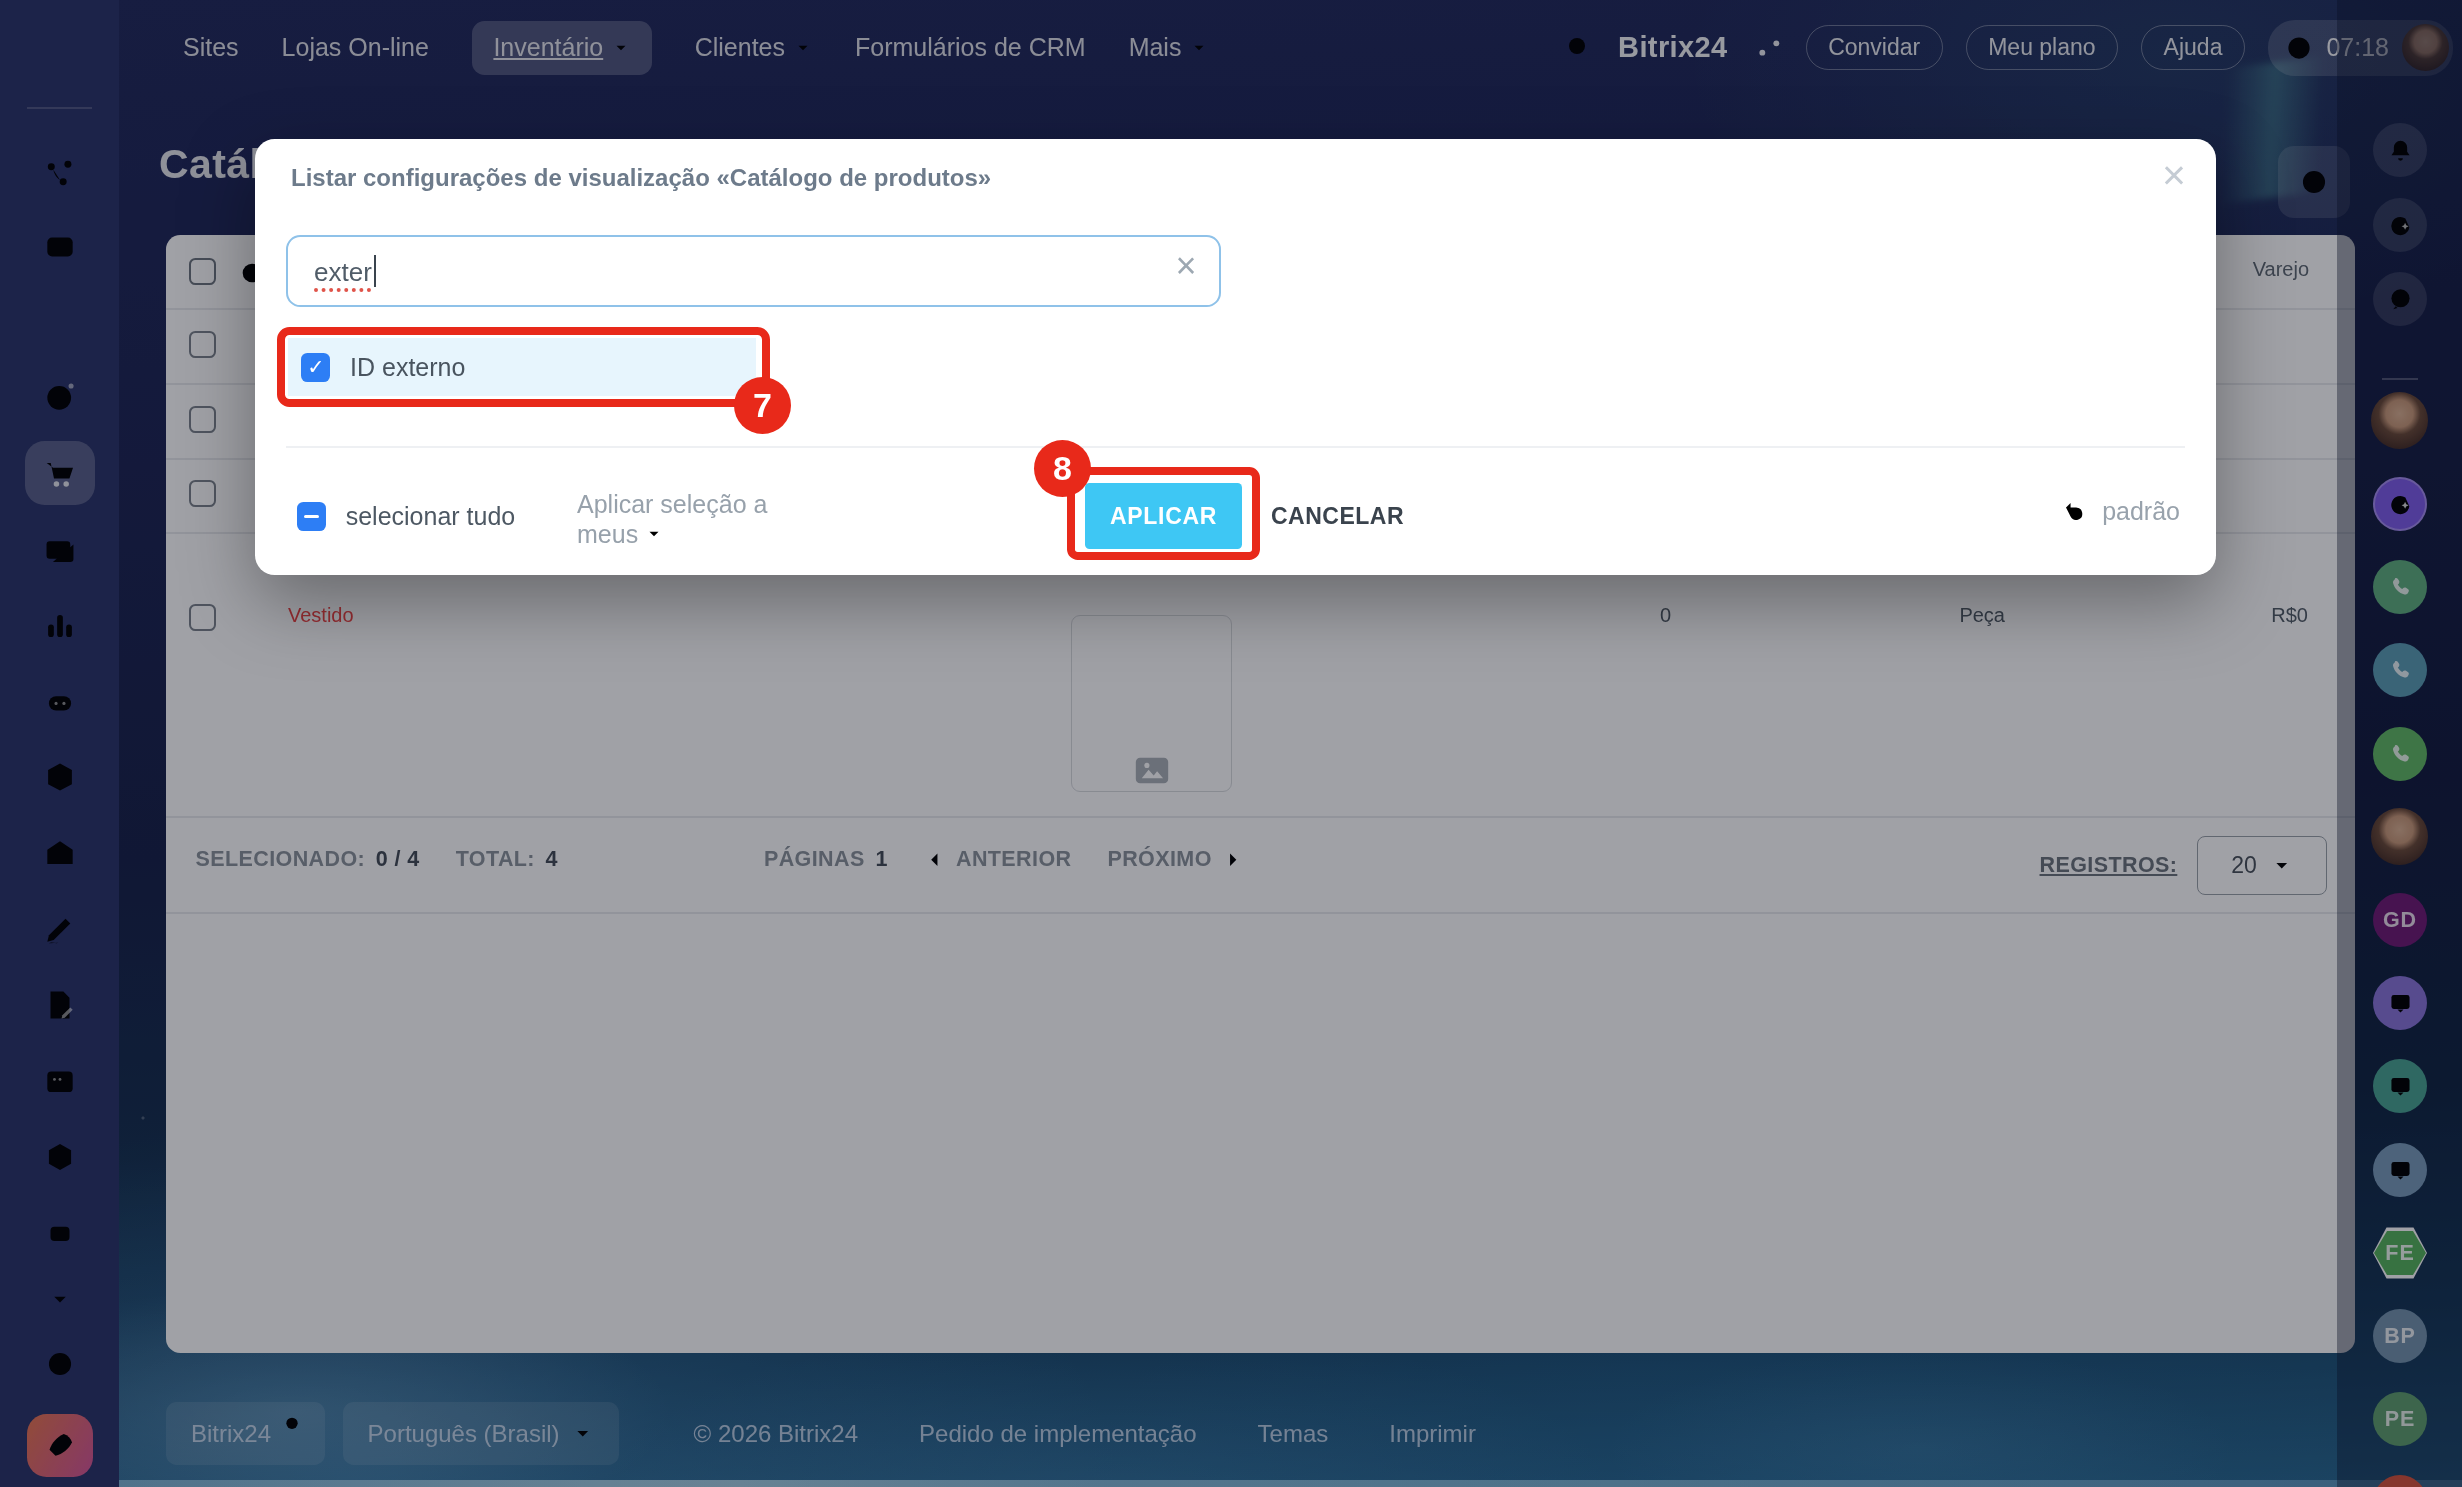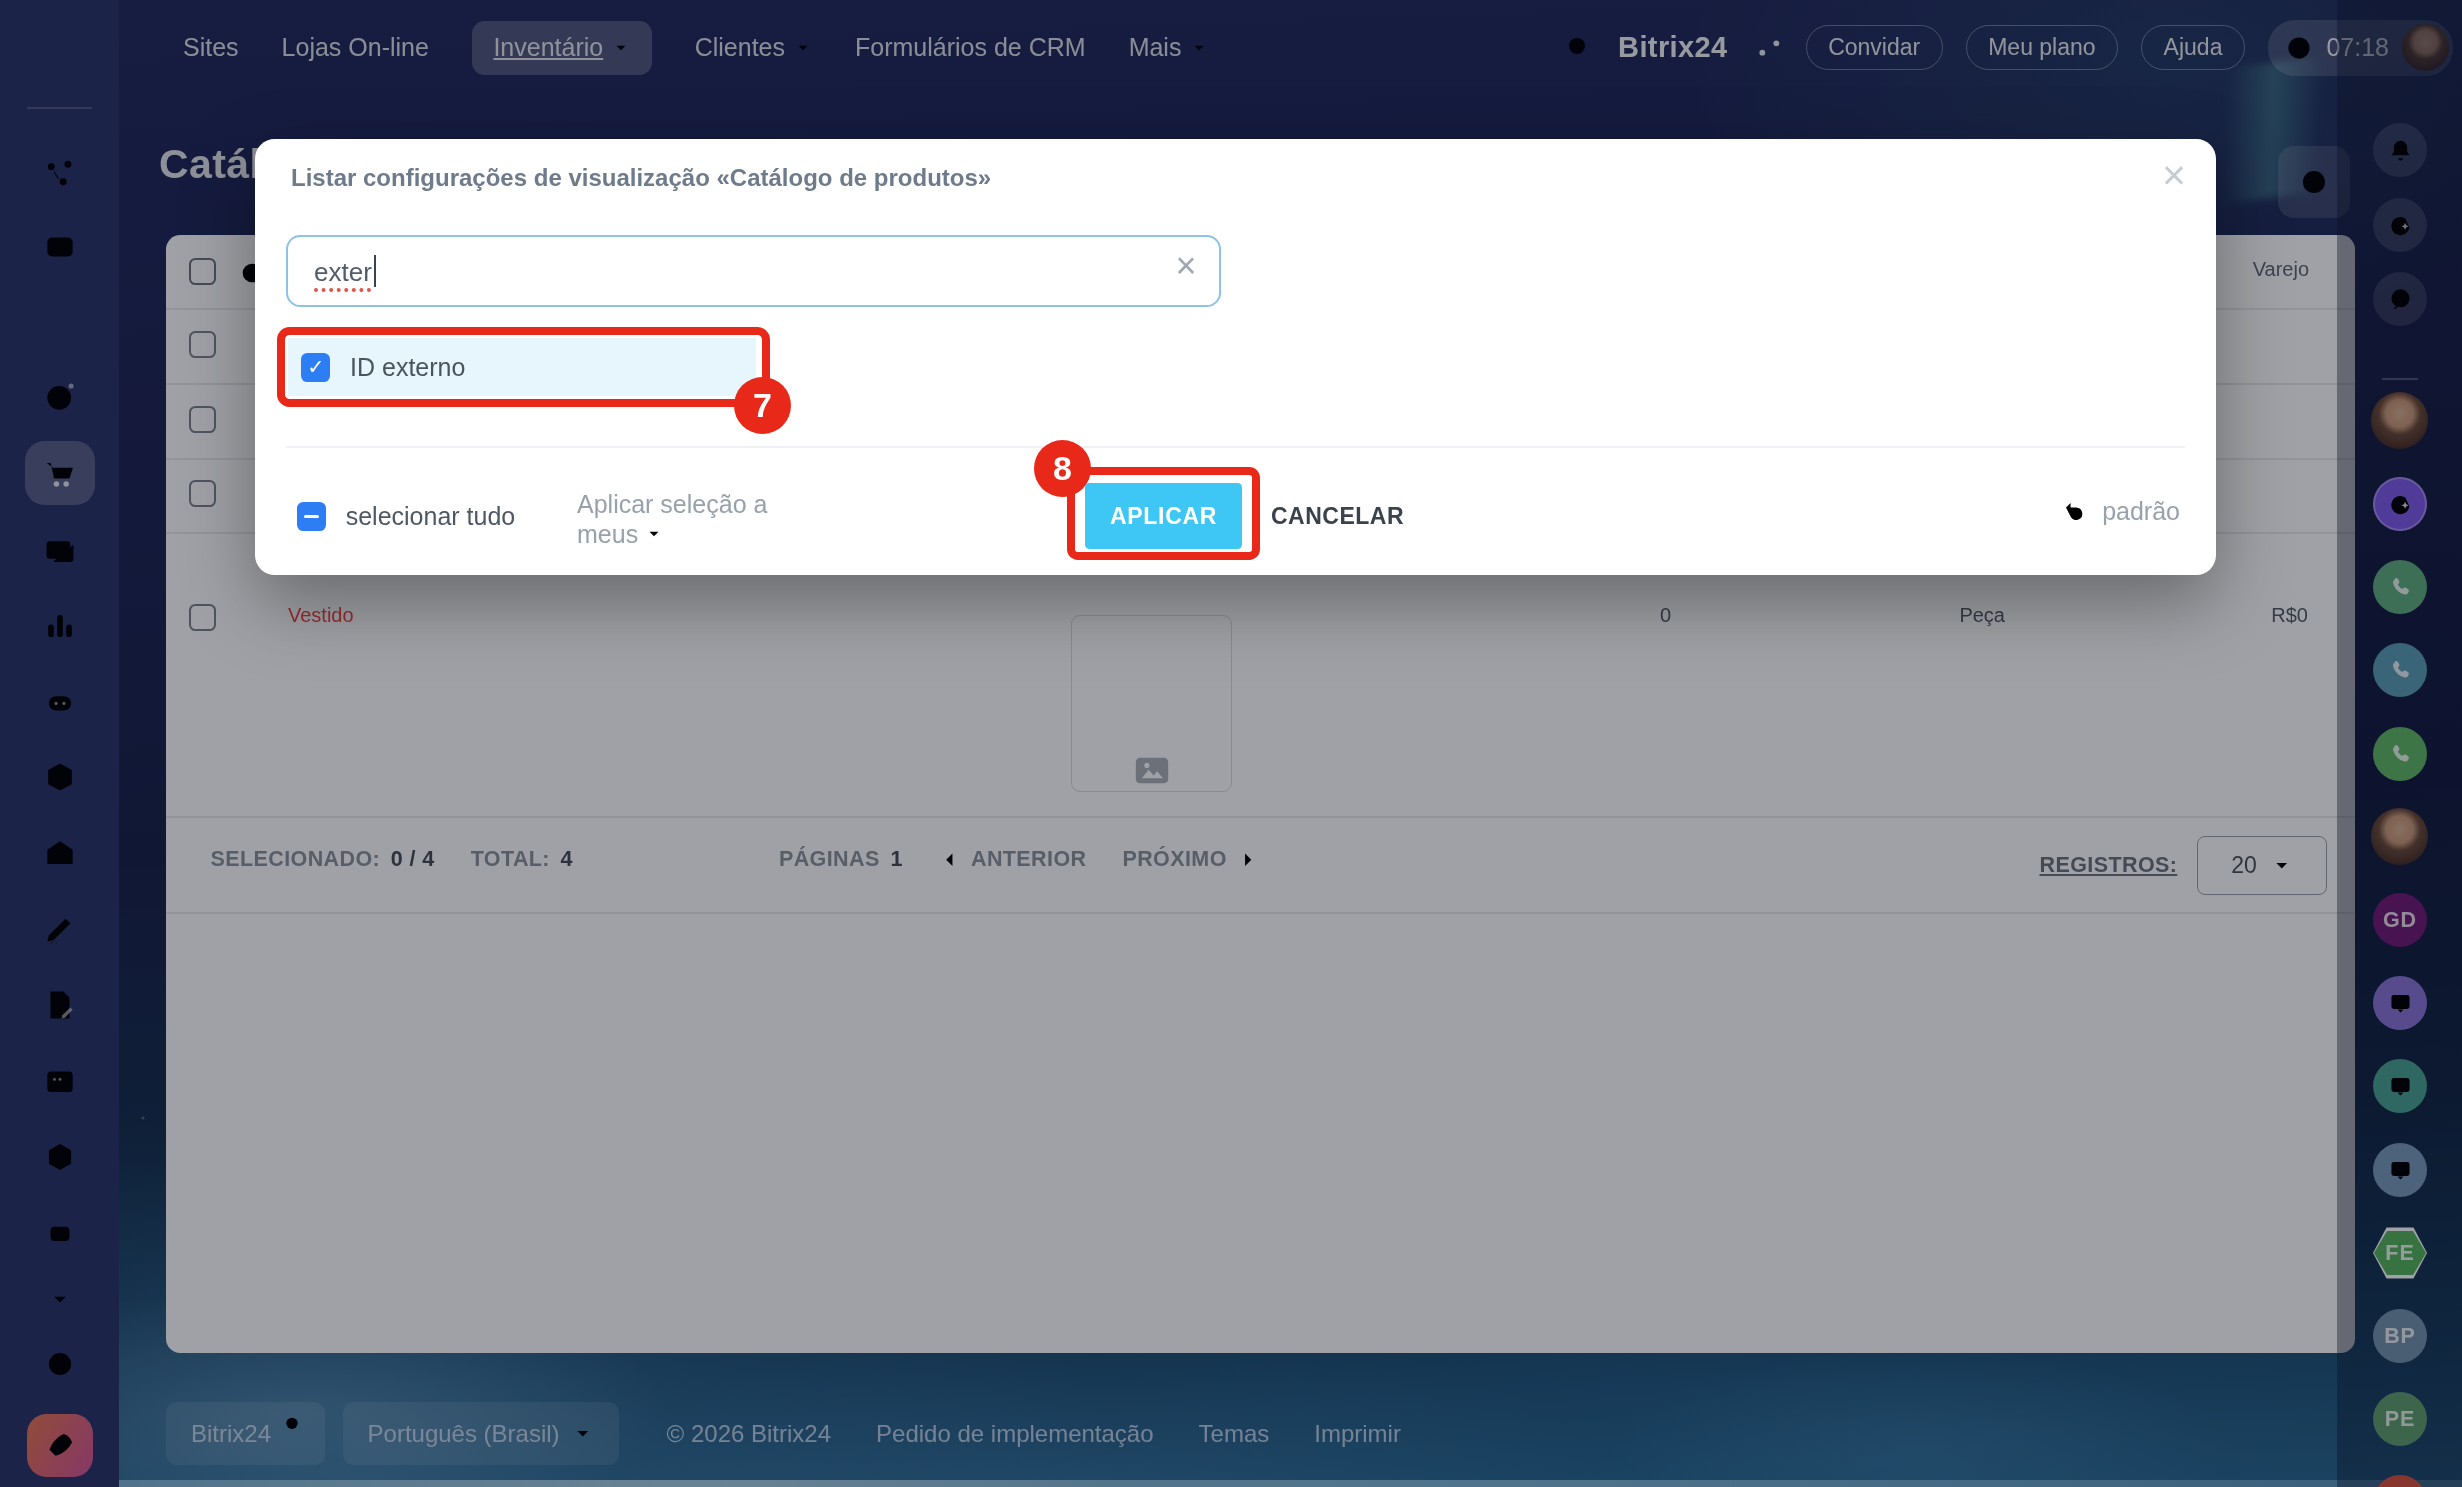--- a/index.html
+++ b/index.html
@@ -65,41 +65,41 @@
     display:flex;align-items:center;justify-content:center;color:rgba(255,255,255,0.75);cursor:pointer;}
   .panel{position:absolute;left:166px;top:235px;width:2189px;height:1118px;background:#fff;border-radius:14.3px;overflow:hidden;}
   .hline{position:absolute;left:0;right:0;height:1.8px;background:#e9ebee;}
   .cb{position:absolute;width:27px;height:27px;border:2.2px solid #7c848d;border-radius:6.3px;cursor:pointer;}
   .drag{position:absolute;color:#858d96;cursor:grab;}
   .cell{position:absolute;font-size:20px;color:#525c66;white-space:nowrap;}
   .prod-link{color:#ef4444;cursor:pointer;}
   .ph{position:absolute;left:905px;top:380px;width:161px;height:177px;border:1.8px solid #d8dbde;border-radius:9px;}
   .ph .ic{position:absolute;left:56px;top:134px;color:#aab0b6;}
   .pgrow{position:absolute;left:29.5px;top:612px;display:flex;align-items:center;gap:36px;
-    font-size:21.5px;font-weight:bold;letter-spacing:0.4px;color:#8b939c;margin-left:15px;}
+    font-size:21.5px;font-weight:bold;letter-spacing:0.4px;color:#8b939c;}
   .pg-item{display:flex;align-items:center;gap:10.7px;white-space:nowrap;cursor:pointer;}
   .pg-val{color:#454d57;}
   .pg-spacer{width:134px;}
   .pg-right{position:absolute;right:28px;top:601px;display:flex;align-items:center;gap:19.7px;}
   .rec-label{font-size:21.5px;font-weight:bold;color:#6d747d;letter-spacing:0.4px;text-decoration:underline;}
   .rec-box{width:130px;height:59px;border:1.8px solid #9aa2a9;border-radius:8px;display:flex;align-items:center;justify-content:center;
     gap:14.3px;font-size:23px;color:#4a525b;cursor:pointer;}
   .actrow{position:absolute;left:51px;top:701px;display:flex;align-items:center;gap:41px;
     font-size:21.5px;font-weight:bold;color:#838c95;letter-spacing:0.4px;}
   .act-item{display:flex;align-items:center;gap:12.5px;cursor:pointer;white-space:nowrap;}
   .act-box{border:1.8px solid #bcc2c8;border-radius:9px;padding:23px 32px;color:#8a939c;display:flex;align-items:center;gap:18px;cursor:pointer;}
   .act-cb{width:25px;height:25px;border:2.2px solid #59616b;border-radius:5.4px;cursor:pointer;}
   .act-dark{color:#454d57;}
 
   
   .footerbar{position:absolute;left:166px;top:1402px;height:63px;display:flex;align-items:center;gap:18px;
     color:rgba(223,232,248,0.8);font-size:24px;}
   .ft-pill{background:rgba(255,255,255,0.1);border-radius:10.7px;height:63px;display:flex;align-items:center;
     padding:0 25px;gap:12.5px;cursor:pointer;white-space:nowrap;}
-  .ft-links{display:flex;align-items:center;gap:45px;margin-left:30px;justify-content:center;}
+  .ft-links{display:flex;align-items:center;gap:61px;margin-left:57px;justify-content:center;}
   .ft-link{cursor:pointer;white-space:nowrap;}
   .sup-ic{transform:translateY(-10.7px);}
 
   
   .rightbar{position:absolute;right:0;top:0;width:125px;height:1487px;background:rgba(10,18,44,0.38);}
   .rb-c{position:absolute;left:36px;width:54px;height:54px;border-radius:50%;display:flex;align-items:center;justify-content:center;
     color:rgba(255,255,255,0.85);cursor:pointer;font-size:21.5px;font-weight:bold;letter-spacing:0.9px;}
   .rb-glass{background:rgba(255,255,255,0.12);color:rgba(255,255,255,0.7);}
   .rb-div{position:absolute;left:45px;top:378px;width:36px;height:1.8px;background:rgba(255,255,255,0.25);}
   .rb-av{position:absolute;left:34px;width:57px;height:57px;}

